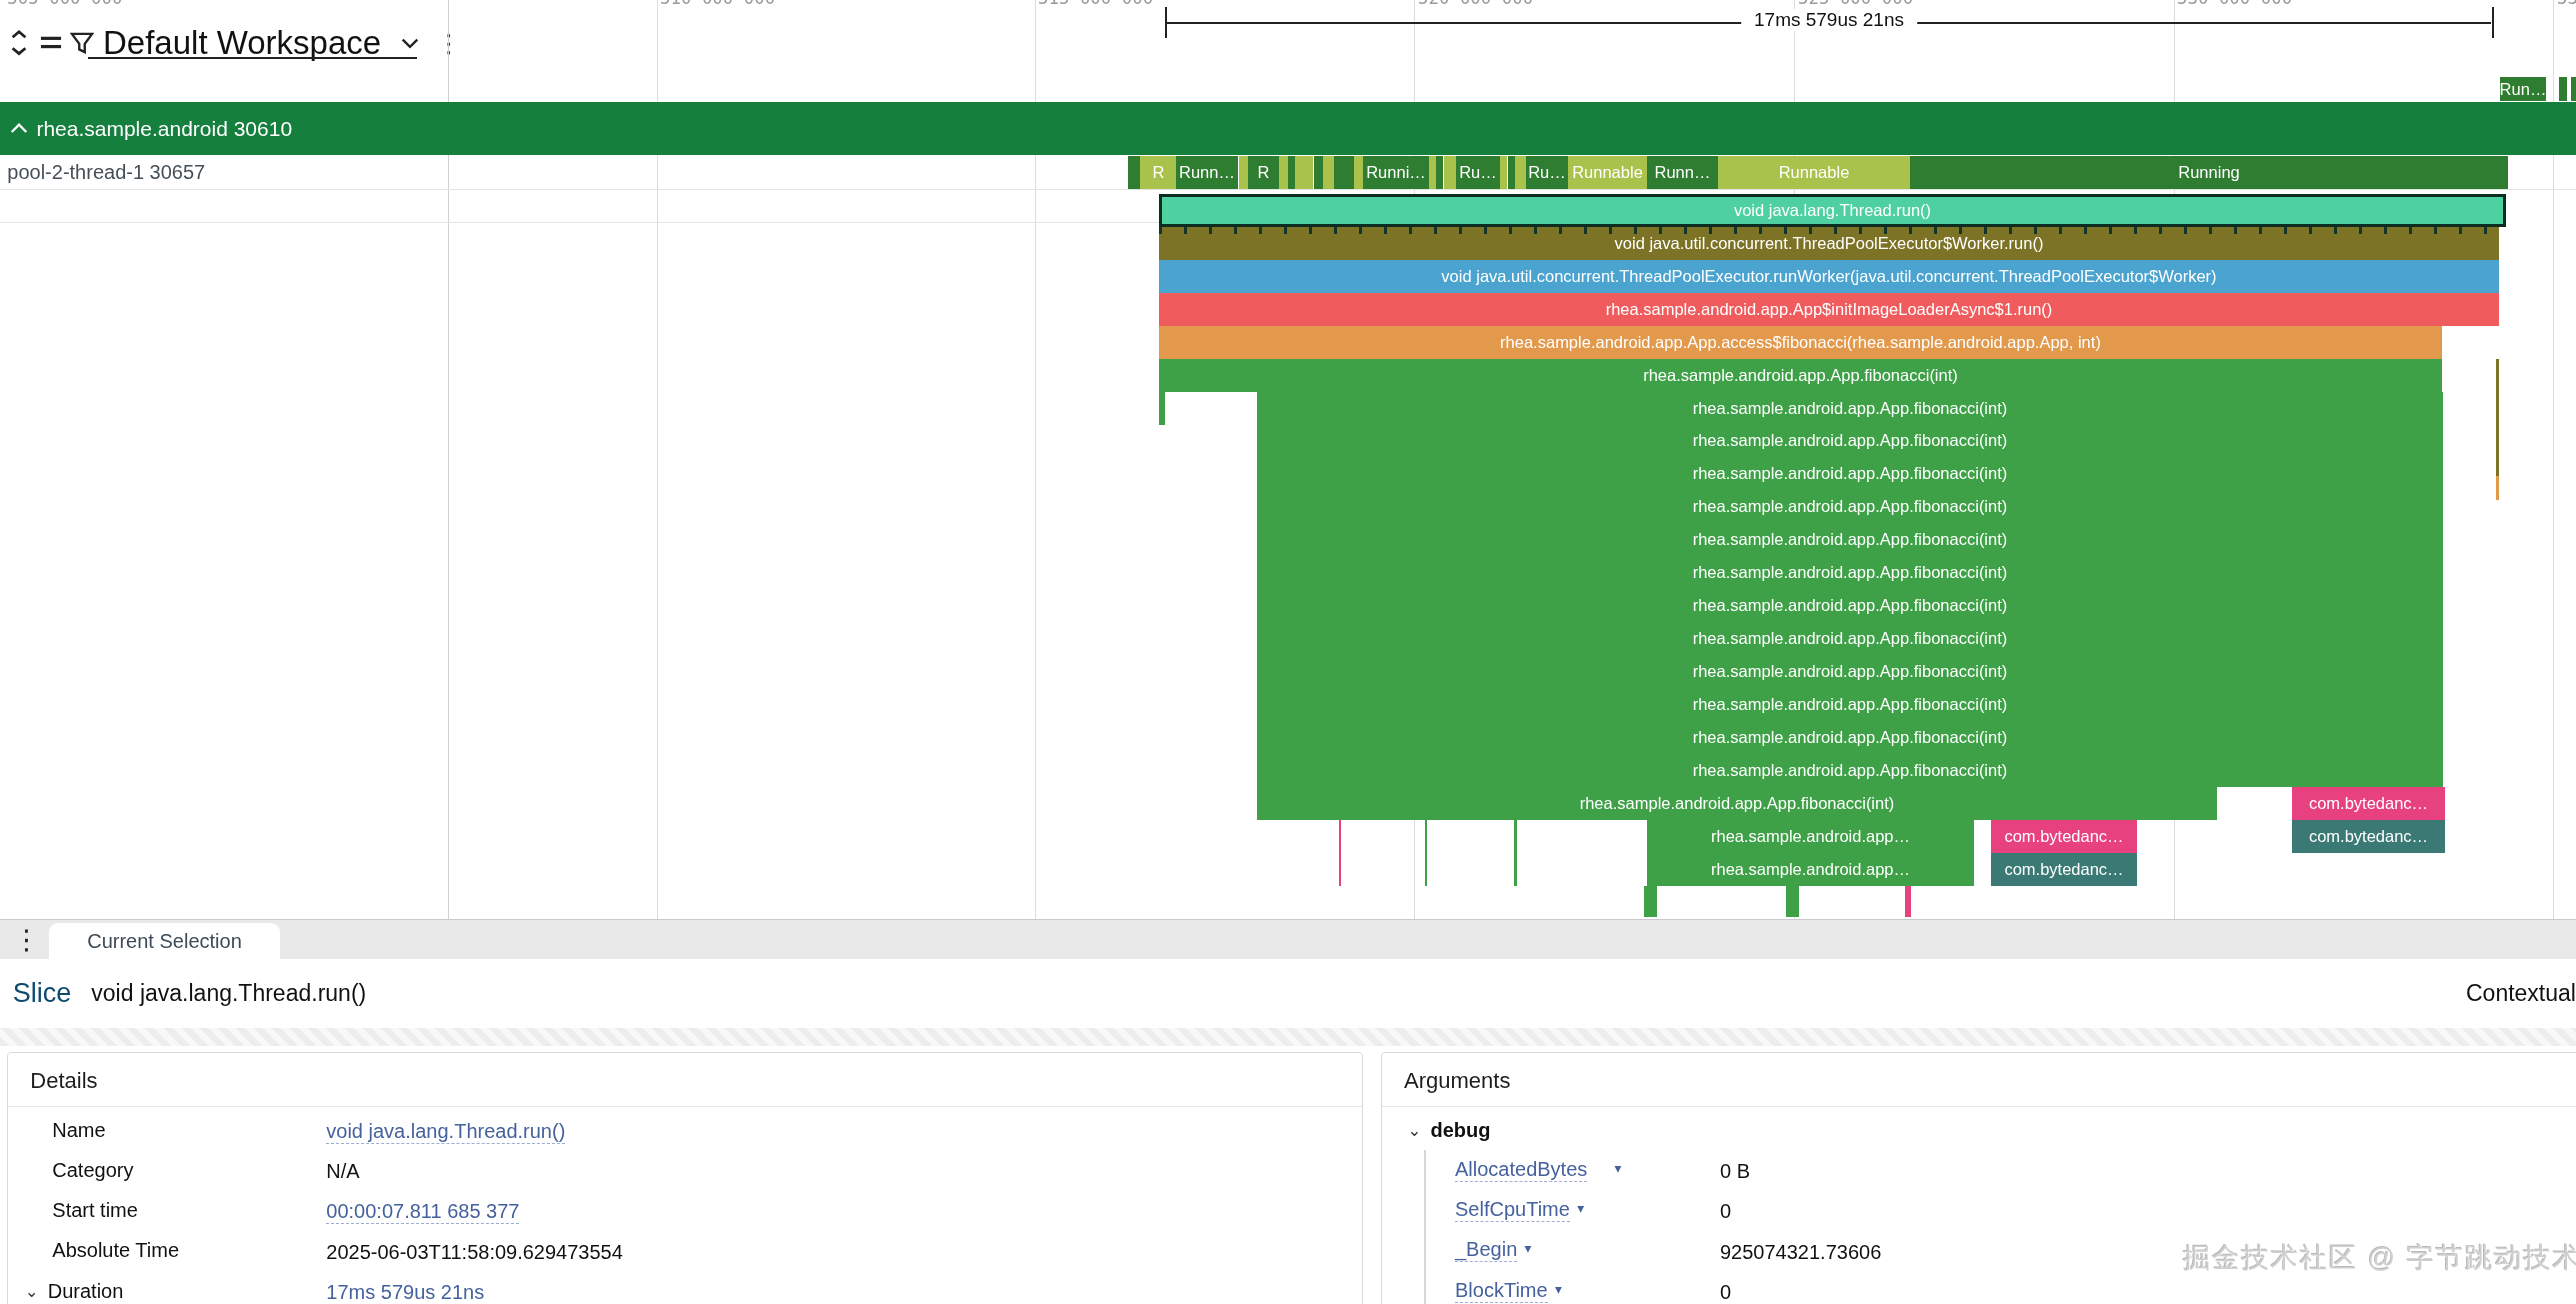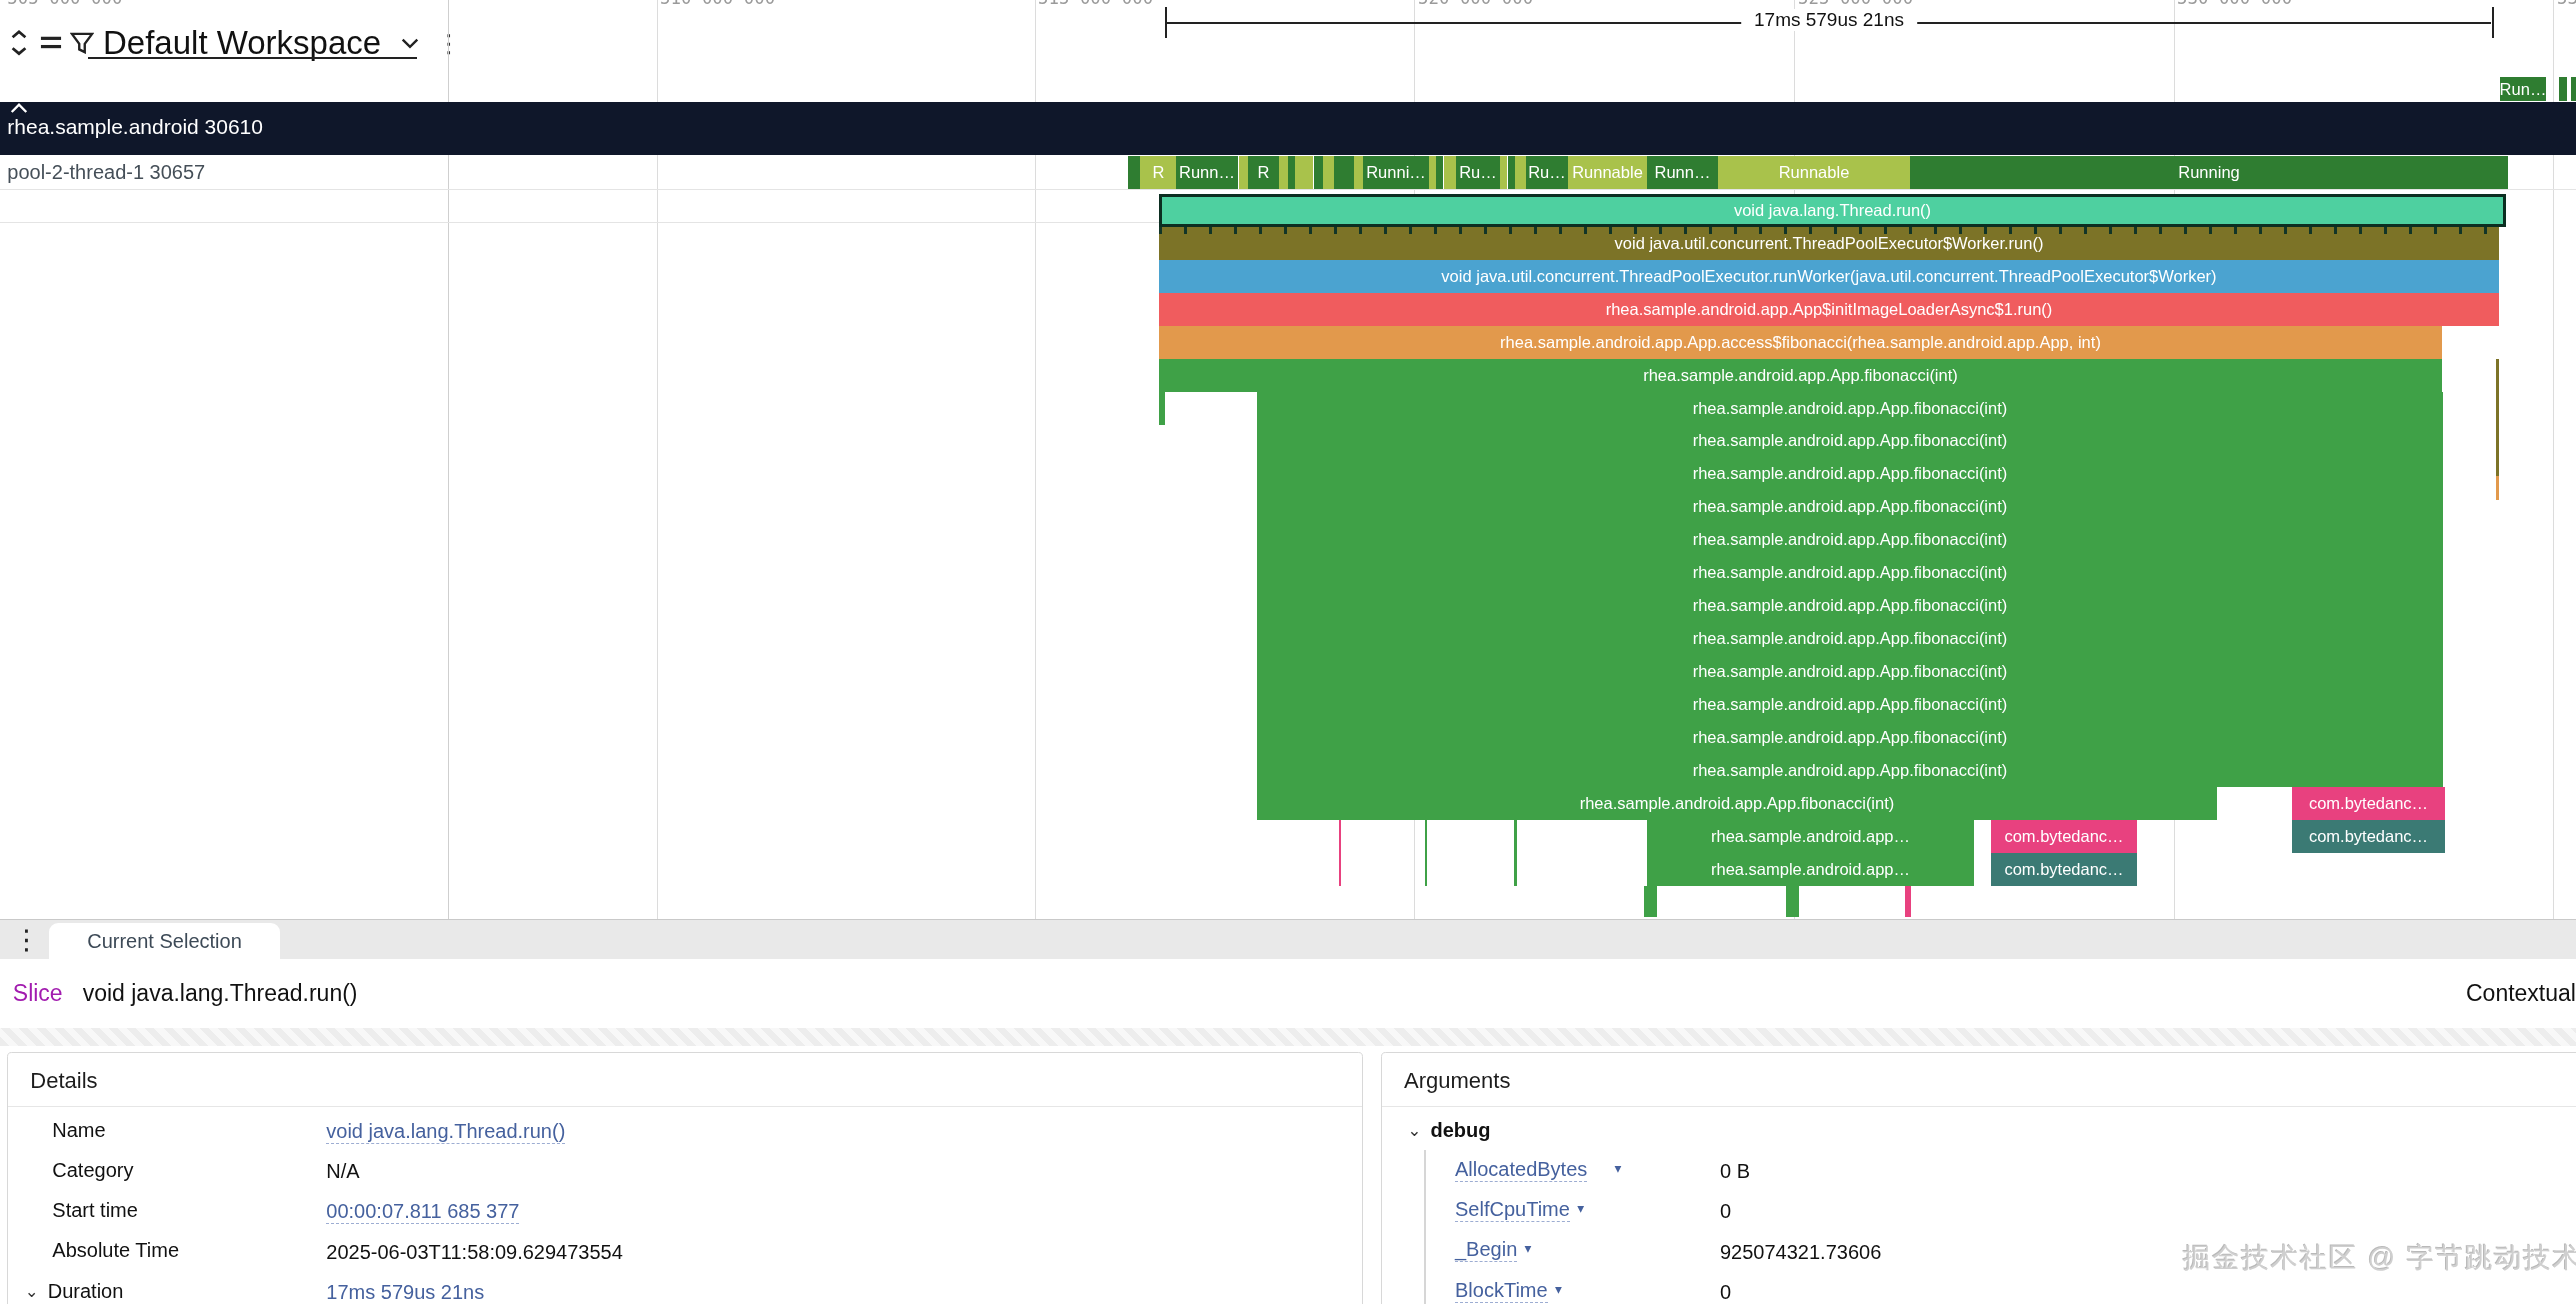--- a/index.html
+++ b/index.html
@@ -20,22 +20,22 @@
   .ws-icon{width:31px;height:31px;margin-left:7.3px;display:flex;align-items:center;justify-content:center;}
   .ws-title{font-size:33px;color:#111;margin-left:9.1px;white-space:nowrap;}
   .ws-underline{position:absolute;left:88px;top:57px;width:329px;height:1.8px;background:#222;}
   .kebab{font-size:25px;color:#333;line-height:1;letter-spacing:0;}
   .row-mainthread{position:absolute;left:0;top:73px;width:2576px;height:29px;
       background:linear-gradient(#f2f2f2,#fbfbfb);border-top:0.9px solid #d9d9d9;
       display:flex;align-items:center;}
   .mt-name{font-size:20px;color:#3e4a56;margin-left:7.3px;white-space:nowrap;}
   .pill{margin-left:11px;border:1.8px solid #9aa7b0;border-radius:14.6px;padding:0 11px;
       font-size:18.3px;color:#4a5a66;height:24px;display:flex;align-items:center;}
-  .dark-band{position:absolute;left:0;top:102px;width:2576px;height:53px;background:#0f172a;
-      display:flex;align-items:flex-start;flex-direction:column;}
+  .dark-band{position:absolute;left:0;top:102px;width:2576px;height:53px;background:#15803d;
+      display:flex;align-items:center;}
   .dark-band-text{color:#fff;font-size:21px;margin-left:7.3px;white-space:nowrap;}
   .thread-row-label{position:absolute;left:0;width:448px;height:33px;display:flex;align-items:center;
       font-size:20px;color:#454f58;background:#fff;}
   .thread-row-label span{margin-left:7.3px;white-space:nowrap;}
   .hline{position:absolute;height:0.9px;background:#e4e4e4;}
   
   .state-seg{position:absolute;top:156px;height:33px;display:flex;align-items:center;
       justify-content:center;overflow:hidden;}
   .state-seg span{color:#fff;font-size:16.5px;white-space:nowrap;}
   .chip{position:absolute;top:77px;height:24px;display:flex;align-items:center;justify-content:center;
@@ -49,21 +49,21 @@
       background:repeating-linear-gradient(90deg,#123527 0 2.7px,transparent 2.7px 25px);}
   
   .tabbar{position:absolute;left:0;top:919px;width:2576px;height:39px;background:#e9e9e9;
       border-top:0.9px solid #c9c9c9;}
   .tabbar .kebab{position:absolute;left:12.8px;top:5.5px;font-size:27.4px;color:#222;}
   .tab{position:absolute;left:49px;top:2.7px;width:231px;height:37px;background:#fff;
       border-radius:9.1px 9.1px 0 0;display:flex;align-items:center;justify-content:center;
       font-size:20px;color:#3d4a57;}
   .slice-header{position:absolute;left:0;top:959px;width:2576px;height:68px;background:#fff;
       display:flex;align-items:center;}
-  .slice-kind{font-size:23px;font-weight:500;color:#a21caf;margin-left:12.8px;}
+  .slice-kind{font-size:27px;font-weight:500;color:#0c4a6e;margin-left:12.8px;}
   .slice-name{font-size:23px;color:#111;margin-left:20px;white-space:nowrap;}
   .contextual{position:absolute;left:2466px;top:959px;height:68px;display:flex;align-items:center;
       font-size:23px;color:#111;white-space:nowrap;}
   .divider{position:absolute;left:0;top:1028px;width:2576px;height:18.3px;
       background:repeating-linear-gradient(45deg,#ededed 0 6.4px,#f8f8f8 6.4px 12.8px);}
   .card{position:absolute;top:1052px;background:#fff;border:0.9px solid #d8d8d8;border-radius:4.6px;
       box-sizing:border-box;height:274px;}
   .card-header{font-size:22px;color:#1d1d1d;padding:14.6px 0 12.8px 22px;border-bottom:0.9px solid #e6e6e6;}
   .kv-row{position:absolute;height:40px;display:flex;align-items:center;}
   .kv-label{font-size:20px;color:#111;white-space:nowrap;}

